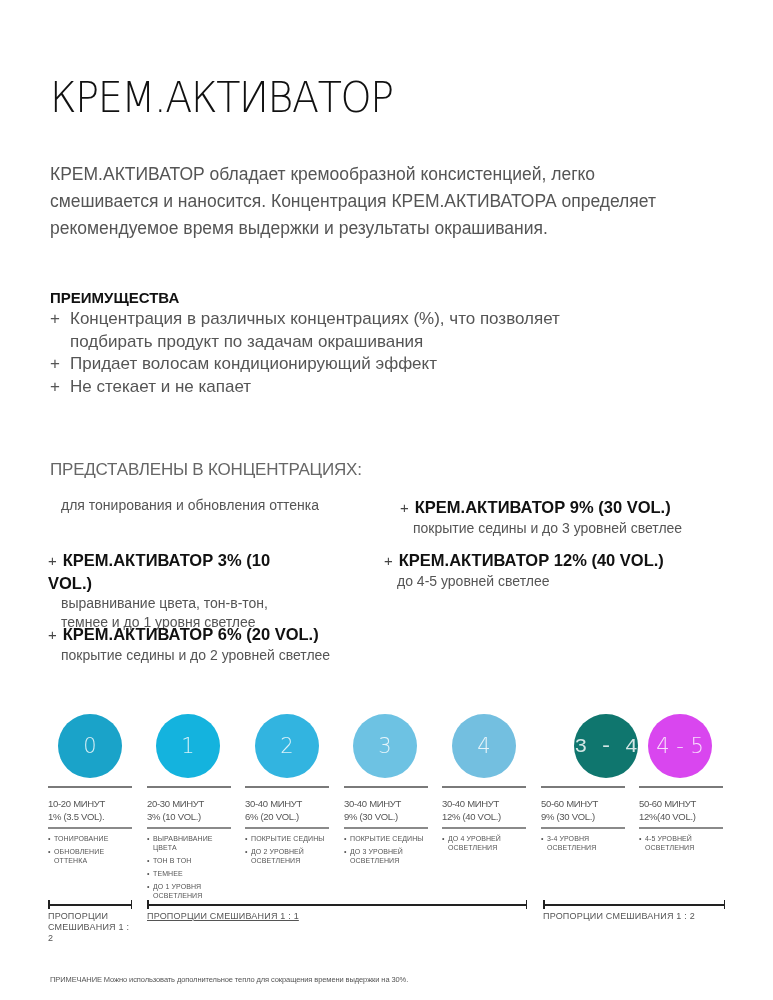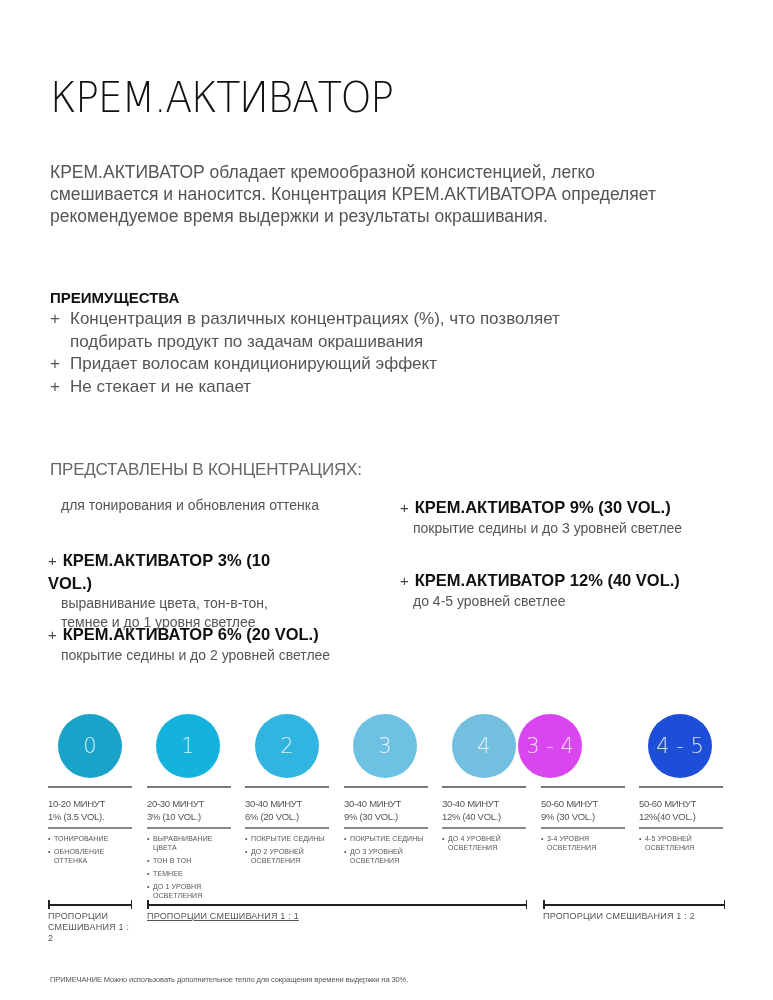--- a/index.html
+++ b/index.html
@@ -1,20 +1,20 @@
 <!DOCTYPE html>
 <html><head>
 <meta charset="utf-8">
 <style>
   * { margin:0; padding:0; box-sizing:border-box; }
   html, body { width:773px; height:1000px; background:#ffffff; overflow:hidden; }
   body { position:relative; font-family:"Liberation Sans", sans-serif; color:#333; }
 
   .title { position:absolute; left:50px; top:72px; font-size:43px; font-weight:300; color:#111; letter-spacing:-1.5px; transform:scaleX(0.92); transform-origin:left top; font-family:"DejaVu Sans", sans-serif; font-weight:200; }
-  .intro { position:absolute; left:50px; top:161px; width:640px; font-size:17.5px; line-height:22px; color:#555; }
+  .intro { position:absolute; left:50px; top:161px; width:640px; font-size:17.5px; line-height:27px; color:#555; }
 
   .adv-heading { position:absolute; left:50px; top:289px; font-size:15px; font-weight:bold; color:#111;text-align:right; }
   .adv-list { position:absolute; left:50px; top:308px; width:560px; list-style:none; font-size:17px; line-height:22.5px; color:#555; }
   .adv-list li { position:relative; padding-left:20px; }
   .adv-list li .plus { position:absolute; left:0; top:0; }
 
   .conc-heading { position:absolute; left:50px; top:460px; font-size:17px; color:#666; letter-spacing:-0.2px; }
   .conc-item { position:absolute; width:340px; }
   .conc-item .name { font-size:16.5px; font-weight:bold; color:#111; line-height:22px; }
   .conc-item .name .plus { font-weight:normal; color:#444; margin-right:6px; font-size:15px; }
@@ -59,32 +59,32 @@
   <div class="desc">выравнивание цвета, тон-в-тон, темнее и до 1 уровня светлее</div>
 </div>
 <div class="conc-item" style="left:48px;top:623px;">
   <div class="name"><span class="plus">+</span><span>КРЕМ.АКТИВАТОР 6% (20 VOL.)</span></div>
   <div class="desc">покрытие седины и до 2 уровней светлее</div>
 </div>
 <div class="conc-item" style="left:400px;top:496px;">
   <div class="name"><span class="plus">+</span><span>КРЕМ.АКТИВАТОР 9% (30 VOL.)</span></div>
   <div class="desc">покрытие седины и до 3 уровней светлее</div>
 </div>
-<div class="conc-item" style="left:400px;top:549px;margin-top:20px;">
+<div class="conc-item" style="left:384px;top:549px;">
   <div class="name"><span class="plus">+</span><span>КРЕМ.АКТИВАТОР 12% (40 VOL.)</span></div>
   <div class="desc">до 4-5 уровней светлее</div>
 </div>
 
 <div class="circle" style="left:58px;top:714px;background:#1aa3c9;">0</div>
 <div class="circle" style="left:156px;top:714px;background:#14b3de;">1</div>
 <div class="circle" style="left:255px;top:714px;background:#32b4e0;">2</div>
 <div class="circle" style="left:353px;top:714px;background:#6dc2e3;">3</div>
 <div class="circle" style="left:452px;top:714px;background:#73bfe0;">4</div>
-<div class="circle" style="left:518px;top:714px;background:#d946ef;">3 - 4</div>
-<div class="circle" style="left:648px;top:714px;background:#1d4ed8;">4 - 5</div>
+<div class="circle" style="left:574px;top:714px;background:#0f766e;font-family:Liberation Mono, monospace;">3 - 4</div>
+<div class="circle" style="left:648px;top:714px;background:#d946ef;">4 - 5</div>
 
 <div class="col" style="left:48px;">
   <div class="line"></div>
   <div class="time">
       <div>10-20 МИНУТ</div>
       <div>1% (3.5 VOL).</div>
     </div>
   <div class="line2"></div>
   <ul>
       <li>ТОНИРОВАНИЕ</li>

